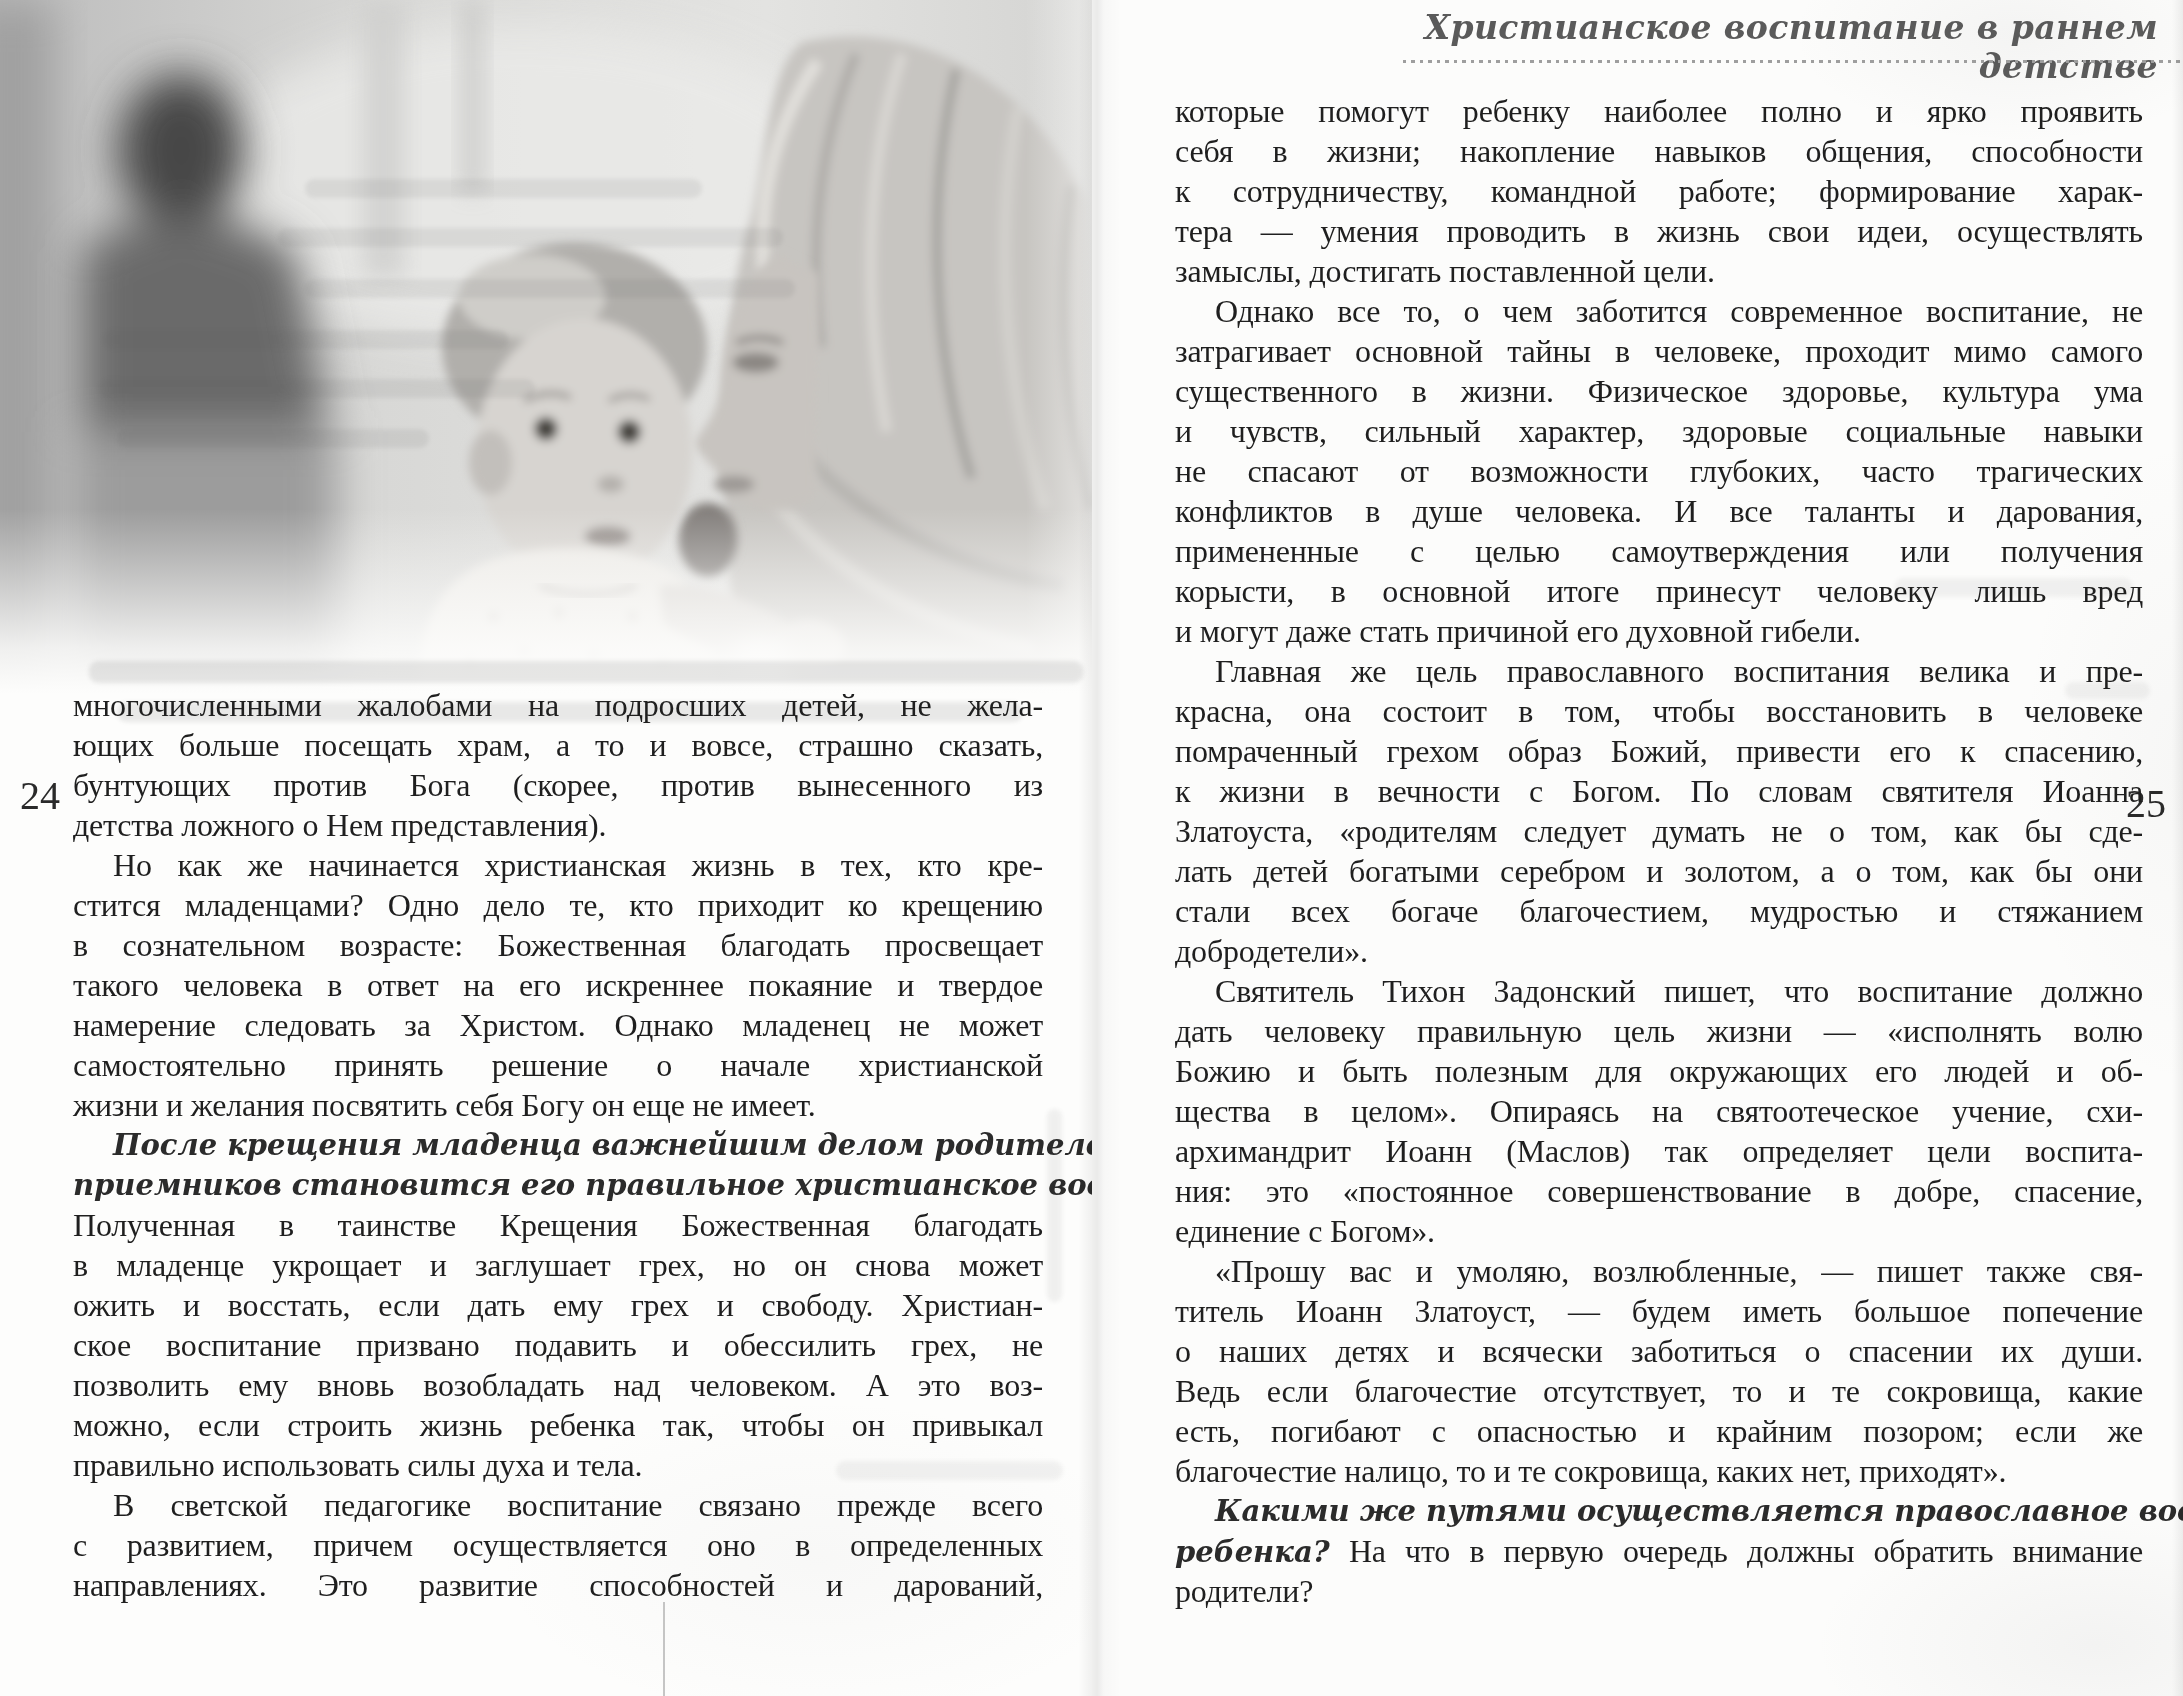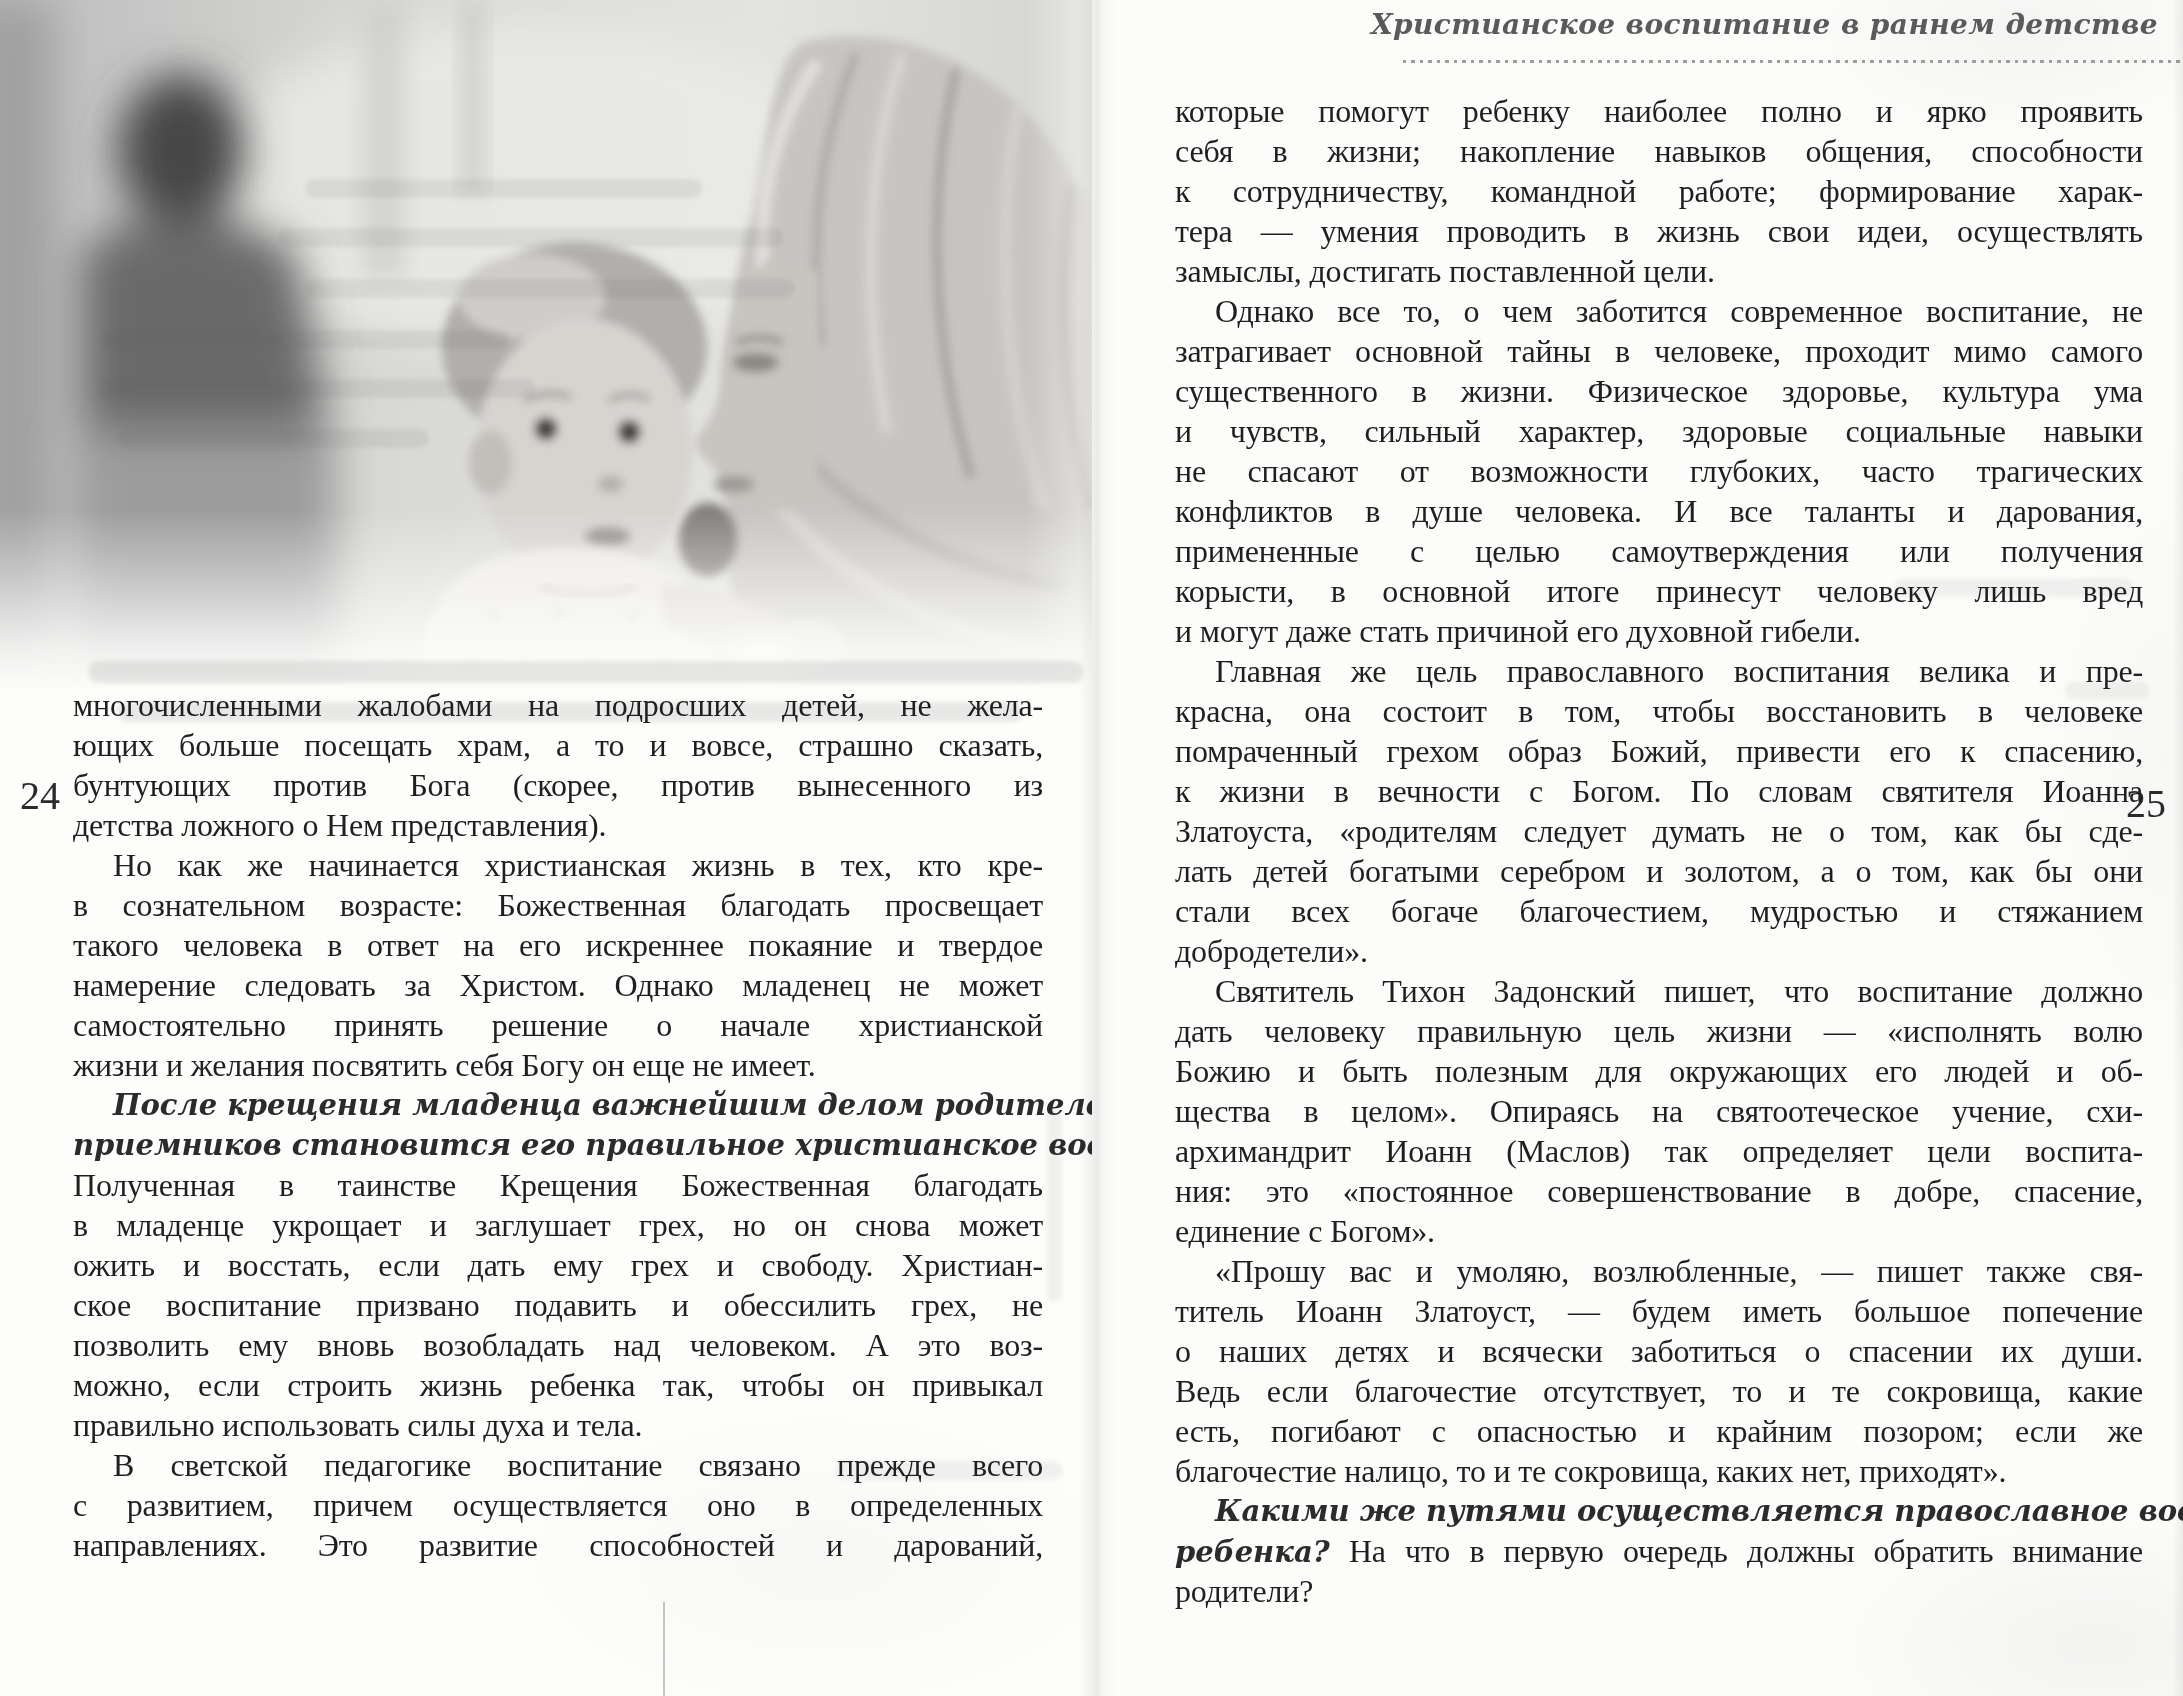--- a/index.html
+++ b/index.html
@@ -21,21 +21,21 @@
   .line{height:40px;font-size:32px;line-height:40px;white-space:nowrap;
         text-align:justify;text-align-last:justify;letter-spacing:-0.2px;}
   .line.last{text-align-last:left;}
   .line.indent{padding-left:40px;}
   .script, .line.script{font-family:"DejaVu Serif",serif;font-style:italic;font-weight:700;
         font-size:29px;color:#2b2b2b;letter-spacing:0;}
   .page-number{position:absolute;font-size:40px;color:#2a2a2a;
         font-family:"Liberation Serif",serif;}
   .chapter-header{position:absolute;top:7.7px;right:26px;width:848px;text-align:right;
         font-family:"DejaVu Serif",serif;font-style:italic;font-weight:600;
-        font-size:28px;color:#5a5a5a;letter-spacing:0.4px;}
+        font-size:33px;color:#5a5a5a;letter-spacing:0.4px;}
   .dotted-rule{position:absolute;left:311px;top:60px;width:779px;height:3.1px;
         background-image:repeating-linear-gradient(to right,#9e9e9e 0 3.1px,transparent 3.1px 8.5px);}
   .ghost{position:absolute;background:#5a5a5a;border-radius:9.3px;filter:blur(2.3px);}
   .gutter-shadow{position:absolute;left:1078px;top:0;width:43px;height:1696px;
         background:linear-gradient(to right,rgba(0,0,0,0) 0%,rgba(0,0,0,0.07) 45%,rgba(0,0,0,0.02) 60%,rgba(0,0,0,0) 100%);}
   .edge-shadow{position:absolute;right:0;top:0;width:10.8px;height:1696px;
         background:linear-gradient(to left,rgba(0,0,0,0.06),rgba(0,0,0,0));}
   .crease-line{position:absolute;left:663px;top:1602px;width:1.5px;height:94px;
         background:rgba(130,130,130,.45);filter:blur(0.4px);}
 </style>
@@ -146,20 +146,21 @@
     <div class="ghost" style="left:836px;top:1461px;width:227px;height:18.5px;opacity:.07;"></div>
 
     <div class="page-number" style="left:20px;top:772px;">24</div>
 
     <div class="textcol left-text">
         <div class="line">многочисленными жалобами на подросших детей, не жела-</div>
         <div class="line">ющих больше посещать храм, а то и вовсе, страшно сказать,</div>
         <div class="line">бунтующих против Бога (скорее, против вынесенного из</div>
         <div class="line last">детства ложного о Нем представления).</div>
         <div class="line indent">Но как же начинается христианская жизнь в тех, кто кре-</div>
+        <div class="line">стится младенцами? Одно дело те, кто приходит ко крещению</div>
         <div class="line">в сознательном возрасте: Божественная благодать просвещает</div>
         <div class="line">такого человека в ответ на его искреннее покаяние и твердое</div>
         <div class="line">намерение следовать за Христом. Однако младенец не может</div>
         <div class="line">самостоятельно принять решение о начале христианской</div>
         <div class="line last">жизни и желания посвятить себя Богу он еще не имеет.</div>
         <div class="line indent script">После крещения младенца важнейшим делом родителей и вос-</div>
         <div class="line script">приемников становится его правильное христианское воспитание.</div>
         <div class="line">Полученная в таинстве Крещения Божественная благодать</div>
         <div class="line">в младенце укрощает и заглушает грех, но он снова может</div>
         <div class="line">ожить и восстать, если дать ему грех и свободу. Христиан-</div>

